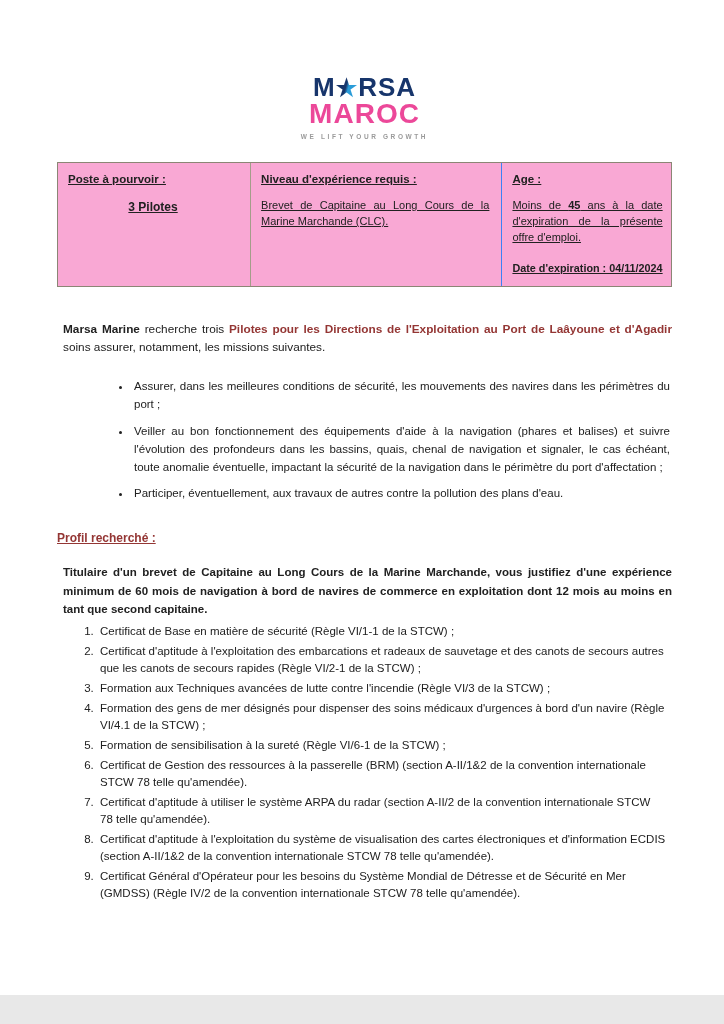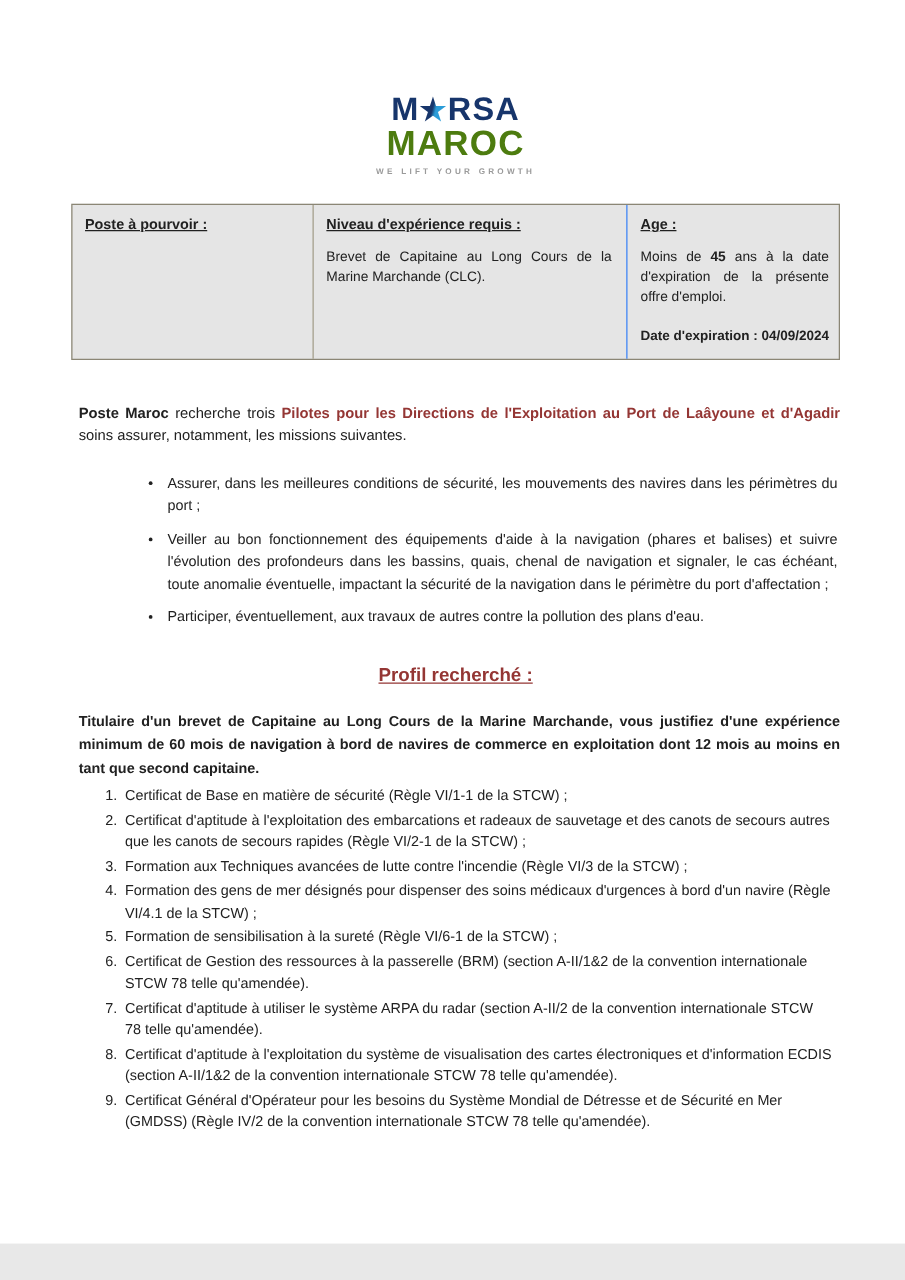--- a/index.html
+++ b/index.html
@@ -32,36 +32,37 @@
     -webkit-background-clip: text;
     background-clip: text;
     color: transparent;
     font-size: 24px;
   }
   .logo-l2 {
     font-weight: bold;
     font-size: 28px;
     line-height: 1.0;
     letter-spacing: 1px;
-    color: #4d7c0f;
+    color: #ec4899;
   }
   .logo-tag {
     margin-top: 4px;
     font-size: 6.5px;
     letter-spacing: 2.6px;
     color: #9a9a9a;
     font-weight: bold;
   }
 
   
   .info-table {
     display: flex;
-    background: #e5e5e5;
+    background: #f9a8d4;
     border: 1px solid #8b8675;
     margin-top: 18px;
+    text-decoration: underline;
   }
   .cell { padding: 8px 12px 10px 10px; }
   .c1 { flex: 0 0 31.5%; border-right: 1px solid #a39d89; }
   .c2 { flex: 0 0 41%;  border-right: 1px solid #3b82f6; }
   .c3 { flex: 1 1 auto; }
   .th {
     font-weight: bold;
     text-decoration: underline;
     margin-bottom: 10px;
     font-size: 11.5px;
@@ -73,25 +74,24 @@
 
   
   .intro { margin-top: 33px; text-align: justify; padding-left: 6px; font-size: 11.8px; line-height: 1.55; }
   .red  { color: #943634; margin-top: 18px; }
 
   ul.missions { margin-top: 22px; padding-left: 75px; padding-right: 2px; }
   ul.missions li { text-align: justify; margin-bottom: 9px; padding-left: 2px; line-height: 1.55; }
 
   .profile-h {
     margin-top: 26px;
-    font-size: 15px;
+    font-size: 12px;
     font-weight: bold;
     color: #943634;
     text-decoration: underline;
-    text-align: center;
   }
   .summary {
     margin-top: 16px;
     margin-left: 6px;
     font-weight: bold;
     text-align: justify;
     line-height: 1.6;
   }
   .certline { margin-top: 7px; margin-left: 6px; }
 
@@ -105,33 +105,34 @@
 
   <div class="logo">
     <div class="logo-l1"><span>M</span><span class="logo-star">★</span><span>RSA</span></div>
     <div class="logo-l2">MAROC</div>
     <div class="logo-tag">WE LIFT YOUR GROWTH</div>
   </div>
 
   <div class="info-table">
     <div class="cell c1">
       <div class="th">Poste à pourvoir :</div>
+      <div class="poste-value">3 Pilotes</div>
     </div>
     <div class="cell c2">
       <div class="th">Niveau d'expérience requis :</div>
       <p class="cellp">Brevet de Capitaine au Long Cours de la Marine Marchande (CLC).</p>
     </div>
     <div class="cell c3">
       <div class="th">Age :</div>
       <p class="cellp"><span>Moins de </span><b>45</b><span> ans à la date d'expiration de la présente offre d'emploi.</span></p>
-      <div class="expiry">Date d'expiration : 04/09/2024</div>
+      <div class="expiry">Date d'expiration : 04/11/2024</div>
     </div>
   </div>
 
-  <p class="intro"><b>Poste Maroc</b><span> recherche trois </span><b class="red">Pilotes pour les Directions de l'Exploitation au Port de Laâyoune et d'Agadir</b><span> soins assurer, notamment, les missions suivantes.</span></p>
+  <p class="intro"><b>Marsa Marine</b><span> recherche trois </span><b class="red">Pilotes pour les Directions de l'Exploitation au Port de Laâyoune et d'Agadir</b><span> soins assurer, notamment, les missions suivantes.</span></p>
 
   <ul class="missions">
     <li>Assurer, dans les meilleures conditions de sécurité, les mouvements des navires dans les périmètres du port ;</li>
     <li>Veiller au bon fonctionnement des équipements d'aide à la navigation (phares et balises) et suivre l'évolution des profondeurs dans les bassins, quais, chenal de navigation et signaler, le cas échéant, toute anomalie éventuelle, impactant la sécurité de la navigation dans le périmètre du port d'affectation ;</li>
     <li>Participer, éventuellement, aux travaux de autres contre la pollution des plans d'eau.</li>
   </ul>
 
   <h2 class="profile-h">Profil recherché :</h2>
 
   <p class="summary">Titulaire d'un brevet de Capitaine au Long Cours de la Marine Marchande, vous justifiez d'une expérience minimum de 60 mois de navigation à bord de navires de commerce en exploitation dont 12 mois au moins en tant que second capitaine.</p>

